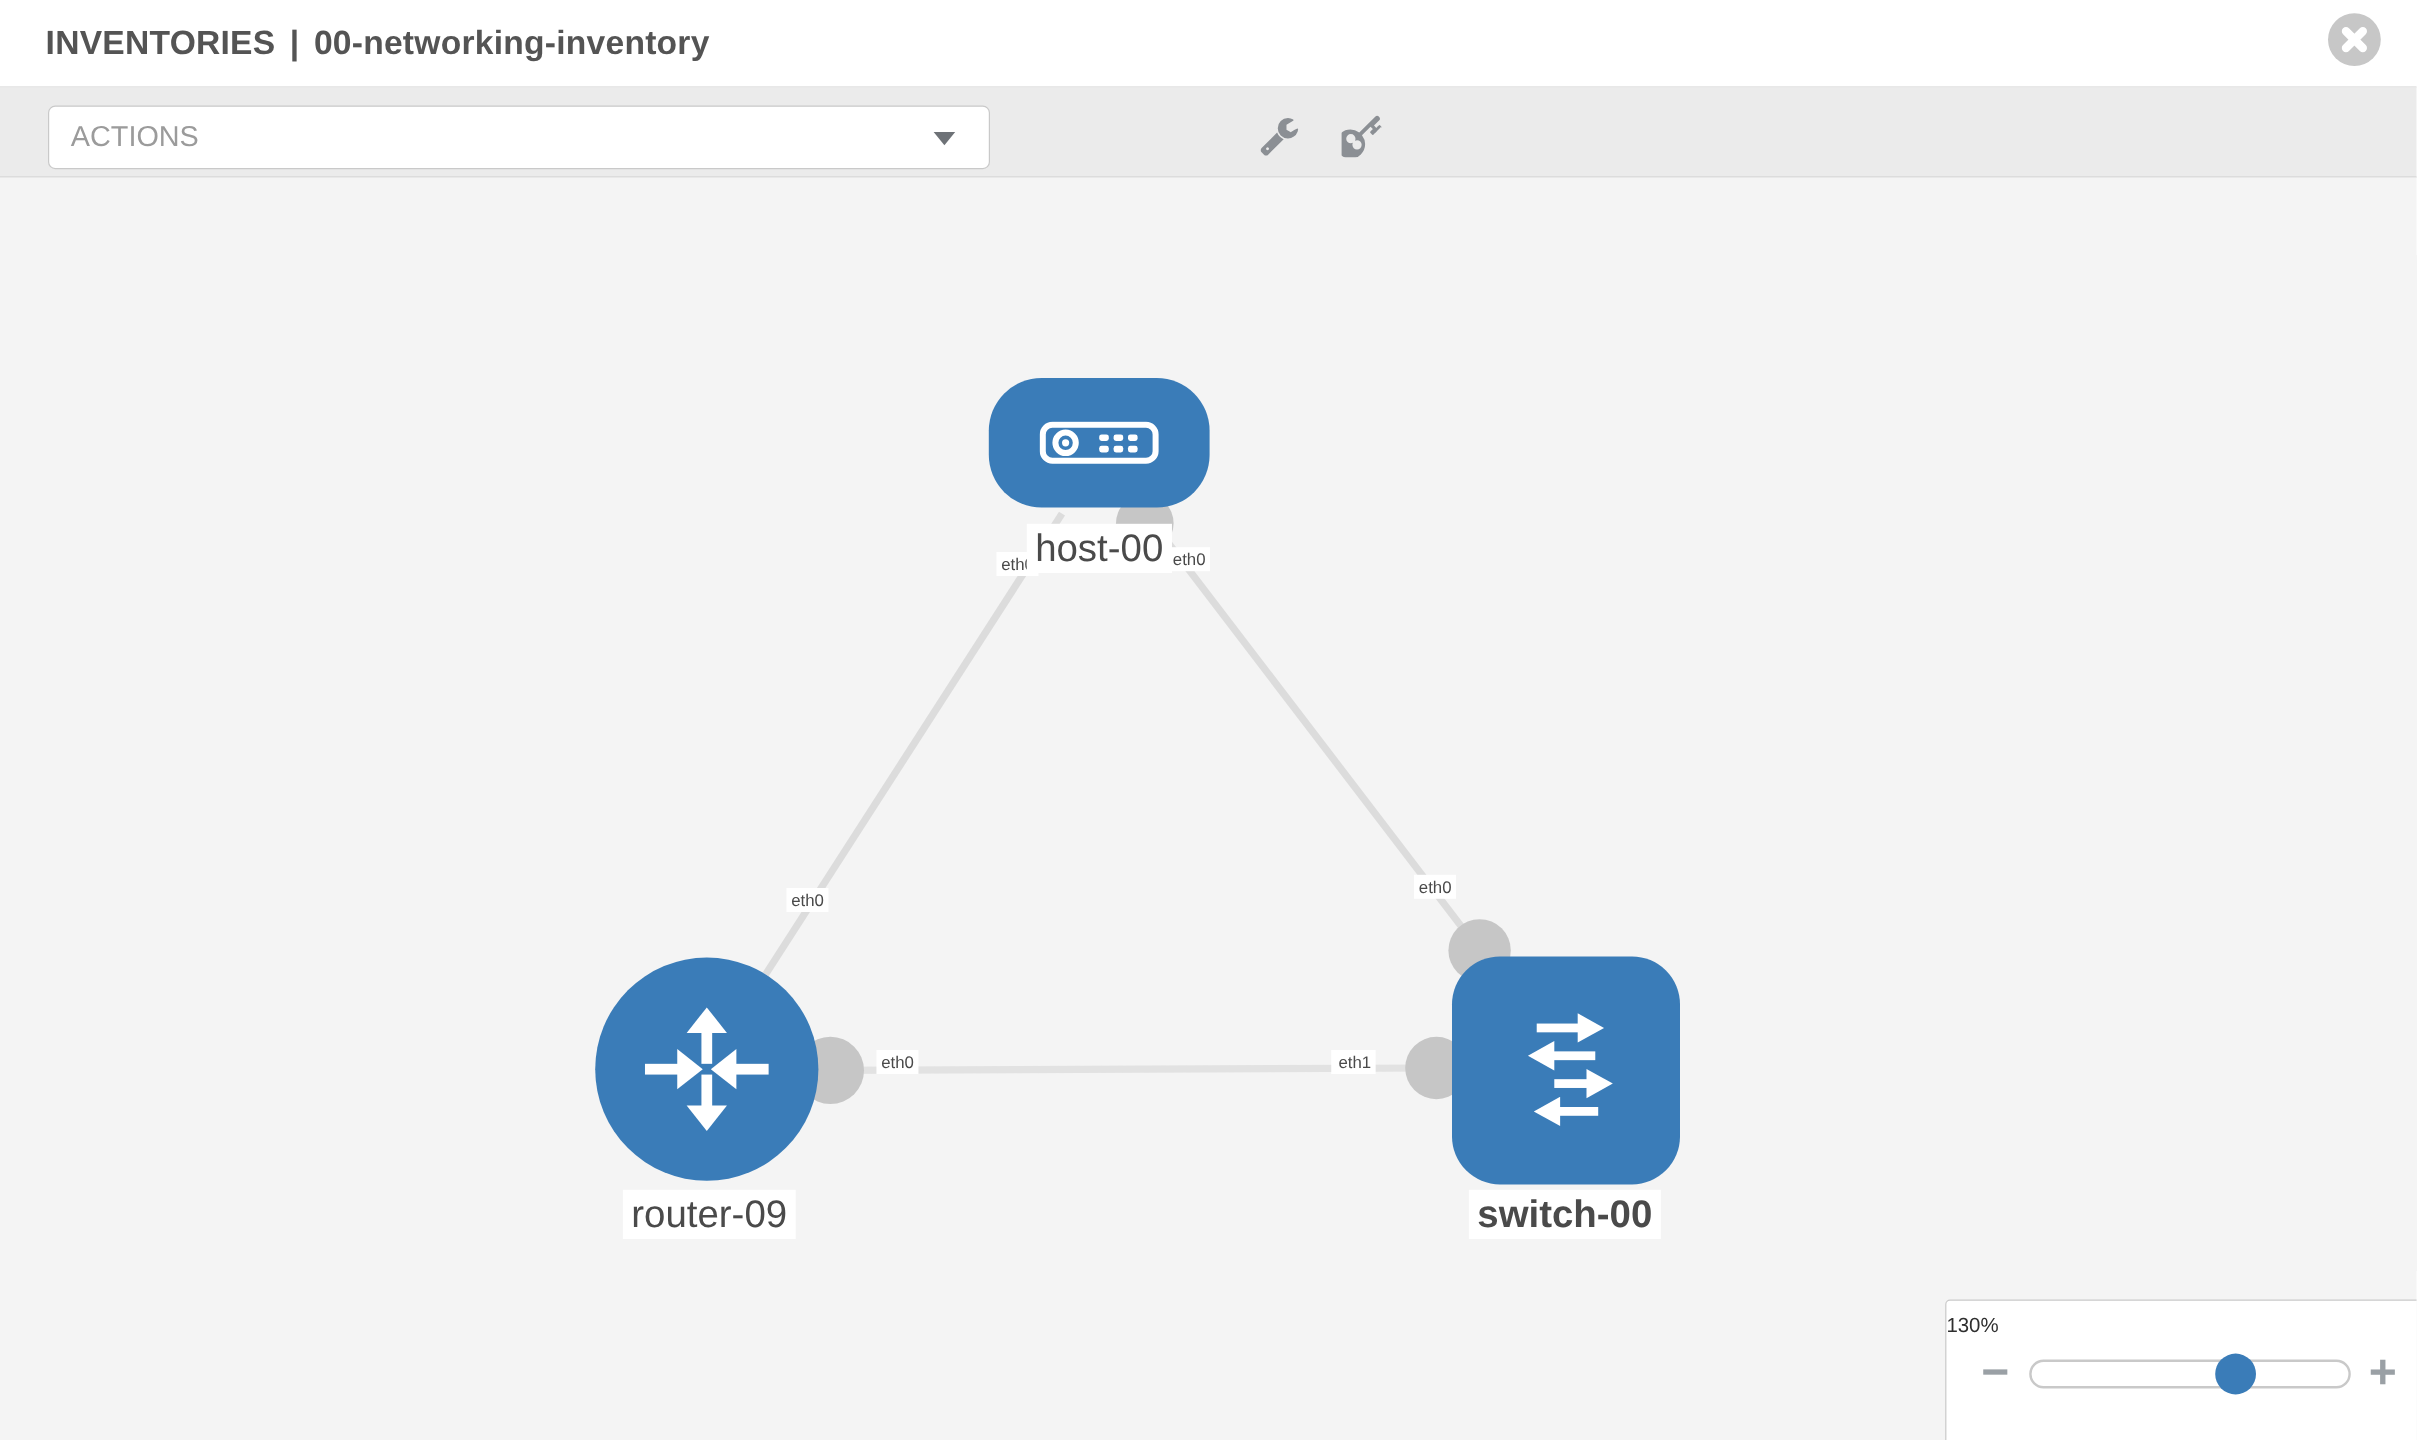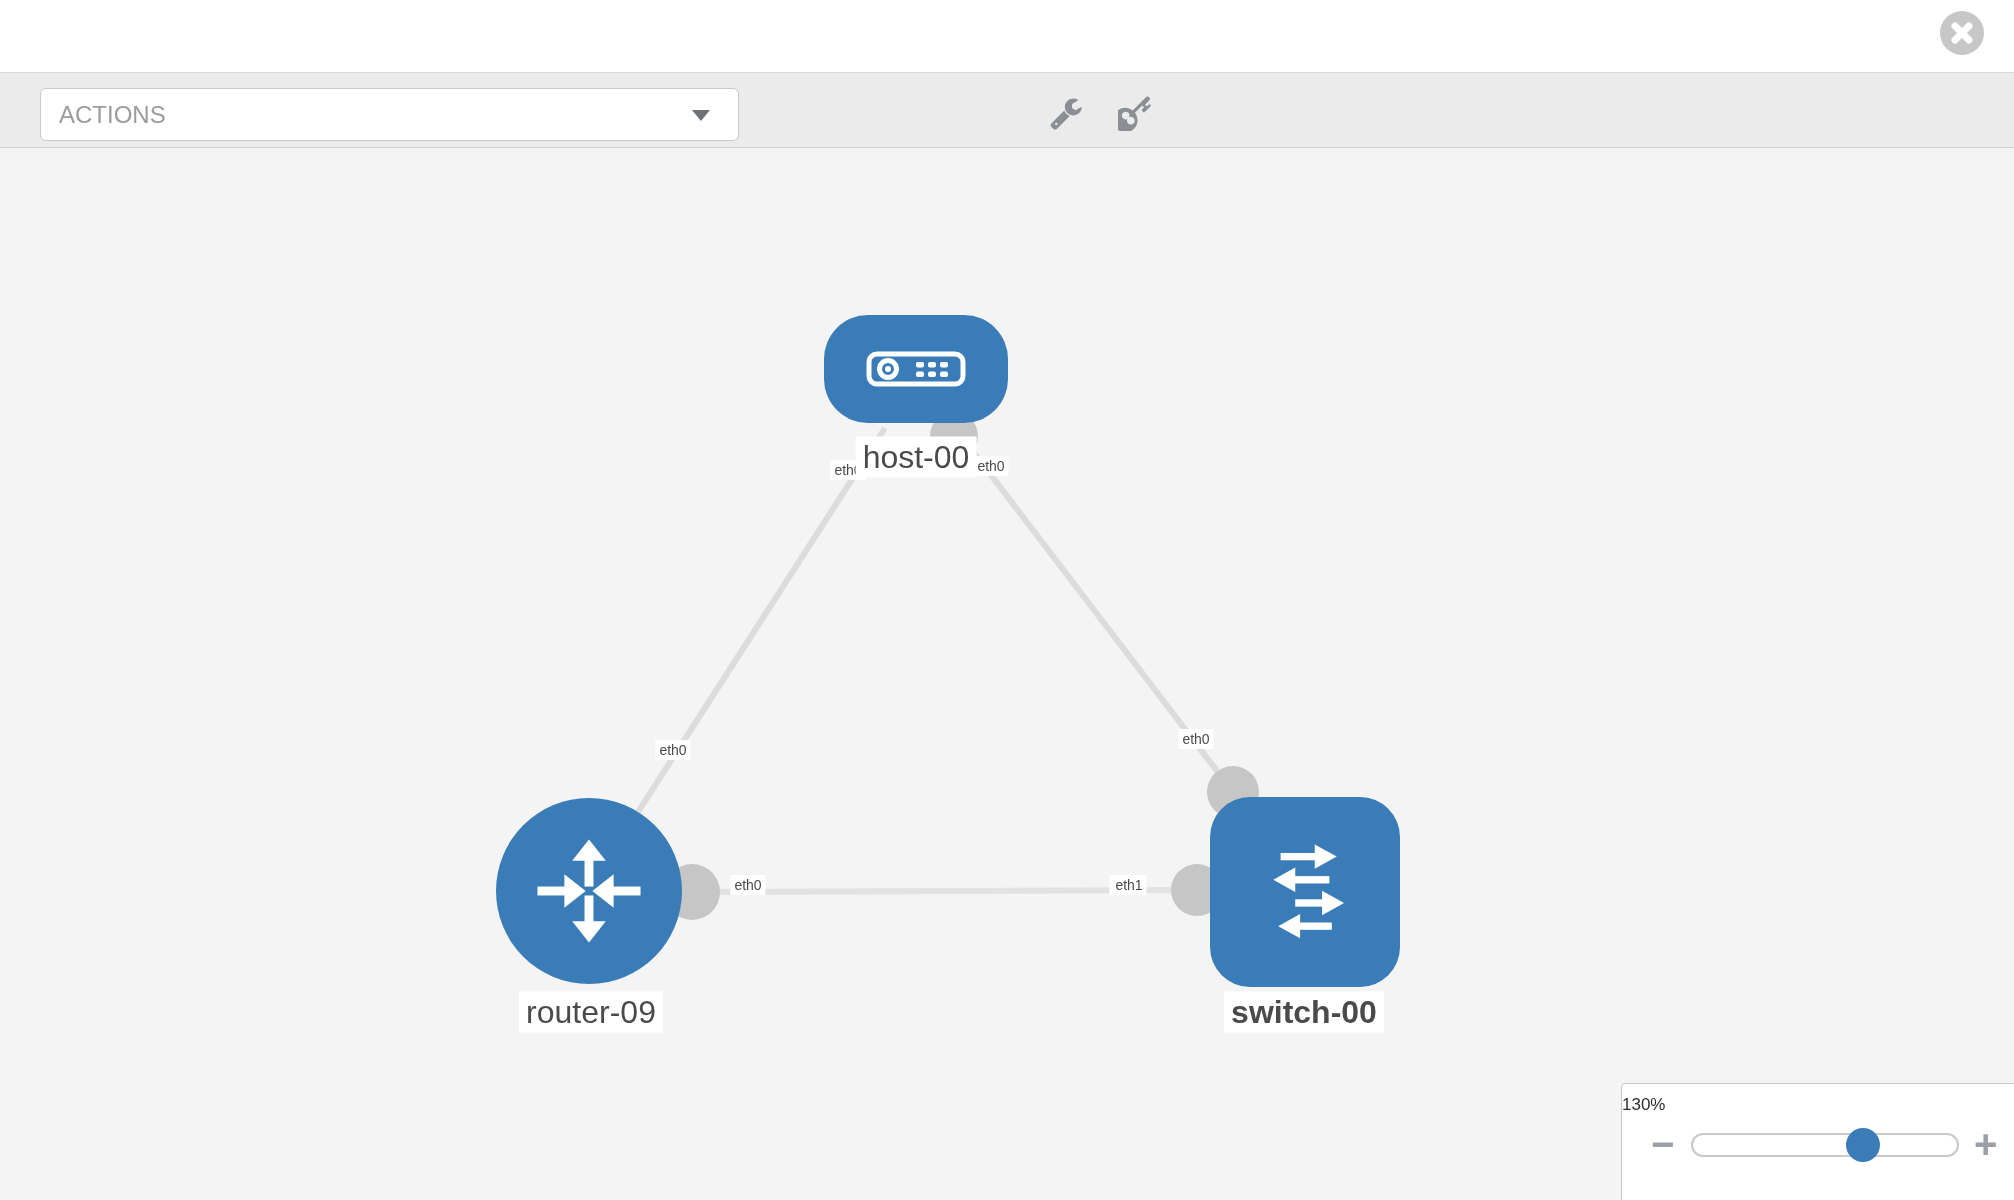--- a/index.html
+++ b/index.html
@@ -20,21 +20,21 @@
   
   .toolbar { position: absolute; left: 0; top: 73px; width: 2014px; height: 75px;
              background: #ebebeb; border-bottom: 1px solid #d2d2d2; }
   .select { position: absolute; top: 15px; height: 53px; background: #ffffff;
             border: 1px solid #c9c9c9; border-radius: 6px; cursor: pointer; }
   .select .lbl { position: absolute; left: 18px; top: 0; line-height: 51px;
                  font-size: 24px; color: #9b9b9b; }
   .select .caret { position: absolute; right: 28px; top: 21px; width: 0; height: 0;
                    border-left: 9px solid transparent; border-right: 9px solid transparent;
                    border-top: 11px solid #6e7277; }
-  .select.actions { left: 40px; width: 699px; }
+  .select.actions { left: 40px; width: 785px; }
   .select.search  { left: 1184px; width: 792px; }
   .tool-btn { position: absolute; top: 20px; width: 44px; height: 40px; border: none;
               background: transparent; cursor: pointer; }
   .tool-btn.wrench { left: 1044px; }
   .tool-btn.key    { left: 1114px; }
   .tool-btn svg { display: block; margin: 0 auto; }
 
   
   .canvas { position: absolute; left: 0; top: 148px; width: 2014px; height: 1052px;
             background: #f4f4f4; overflow: hidden; }
@@ -64,20 +64,21 @@
                 background: #ffffff; border: 2px solid #c9c9c9; border-radius: 12px; cursor: pointer; }
   .zoom-thumb { position: absolute; left: 153px; top: -7px; width: 34px; height: 34px;
                 border-radius: 50%; background: #3a7cb8; cursor: grab; }
 </style>
 </head>
 <body>
 
 <div id="app">
 
   <div class="header">
+    <h1 class="page-title"><span>INVENTORIES</span><span class="sep">|</span><span>00-networking-inventory</span></h1>
     <button class="close-btn">
       <svg width="44" height="44" viewBox="0 0 44 44">
         <line x1="15" y1="15" x2="29" y2="29" stroke="#ffffff" stroke-width="7" stroke-linecap="round"></line>
         <line x1="29" y1="15" x2="15" y2="29" stroke="#ffffff" stroke-width="7" stroke-linecap="round"></line>
       </svg>
     </button>
   </div>
 
   <div class="toolbar">
     <div class="select actions">

